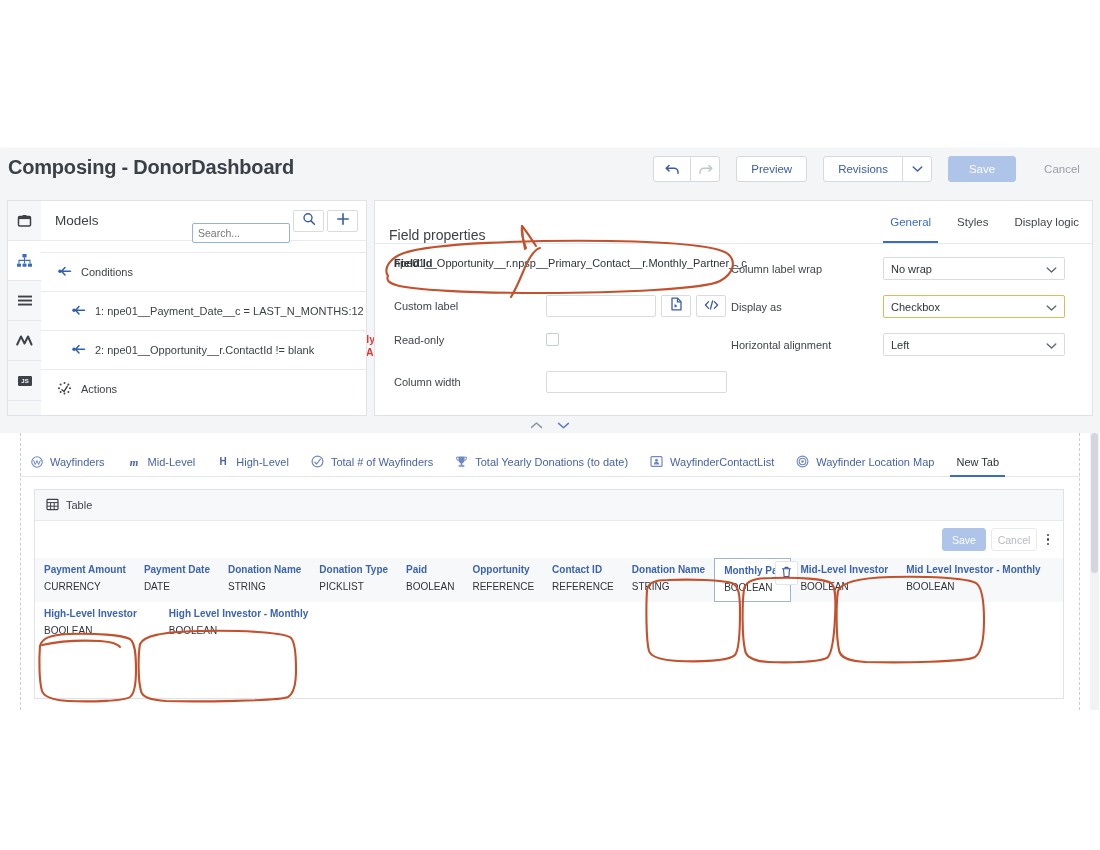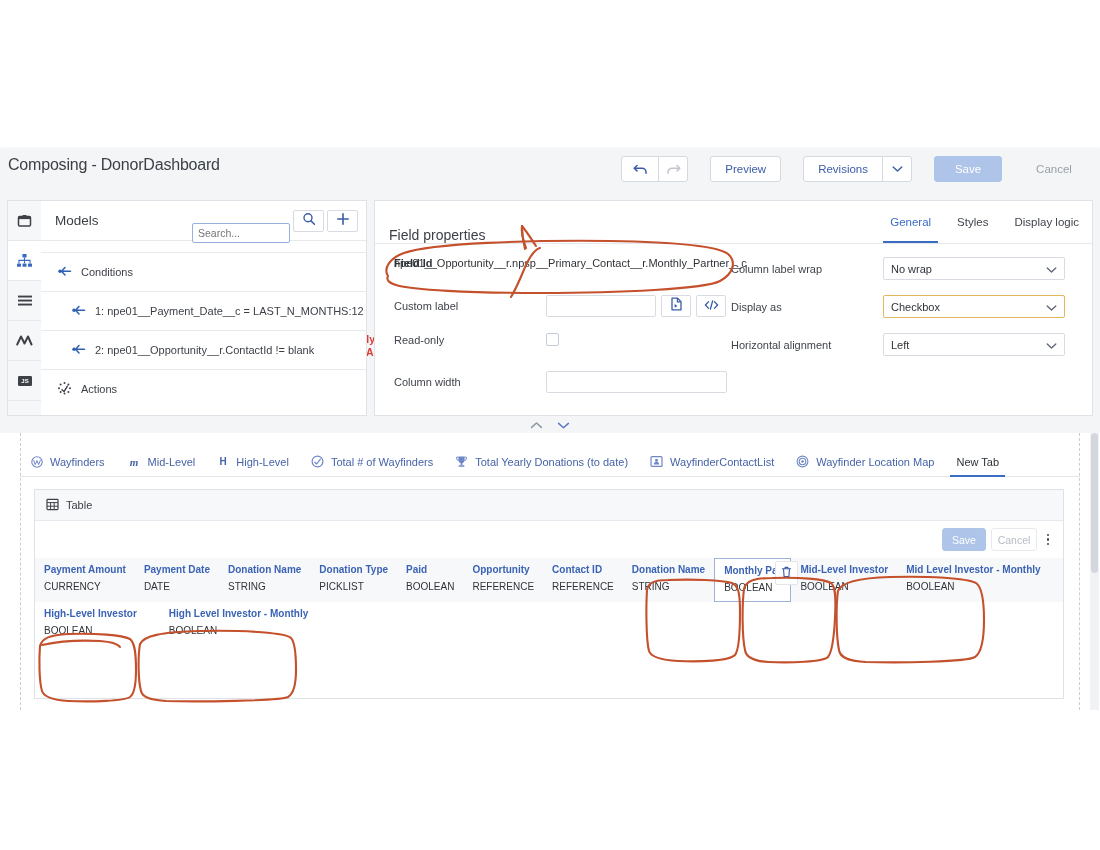--- a/index.html
+++ b/index.html
@@ -23,33 +23,33 @@
     position: absolute;
     left: 0; top: 148px;
     width: 1100px; height: 285px;
     background: #f4f5f7;
     border-bottom: 1px solid #c9ced6;
     box-shadow: 0 1px 3px rgba(0,0,0,.12);
   }
   .app-title {
     position: absolute;
     left: 8px; top: 8px;
-    font-size: 16px;
-    font-weight: 400;
+    font-size: 20px;
+    font-weight: 700;
     color: #3b3f46;
     letter-spacing: -.2px;
   }
 
   
   .toolbar {
     position: absolute;
-    right: 16px; top: 8px;
-    display: flex;
-    align-items: center;
-    gap: 22px;
+    right: 8px; top: 8px;
+    display: flex;
+    align-items: center;
+    gap: 16px;
   }
   .tb-btn {
     height: 26px;
     min-width: 38px;
     padding: 0 14px;
     border: 1px solid #d5d9e0;
     border-radius: 3px;
     background: #ffffff;
     color: #3b5ca8;
     font-size: 11.5px;

